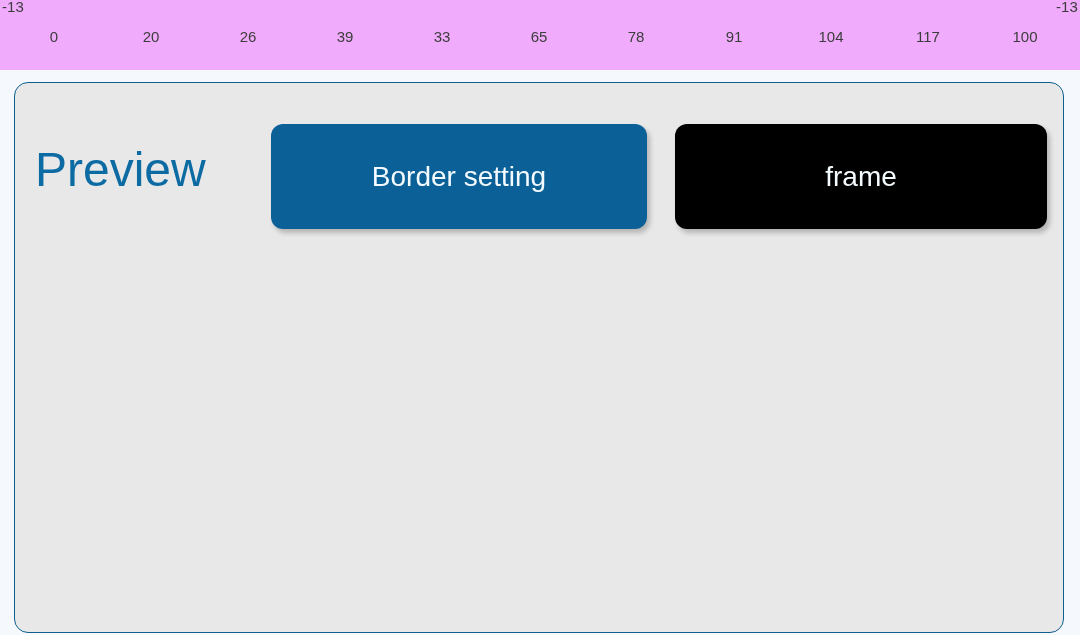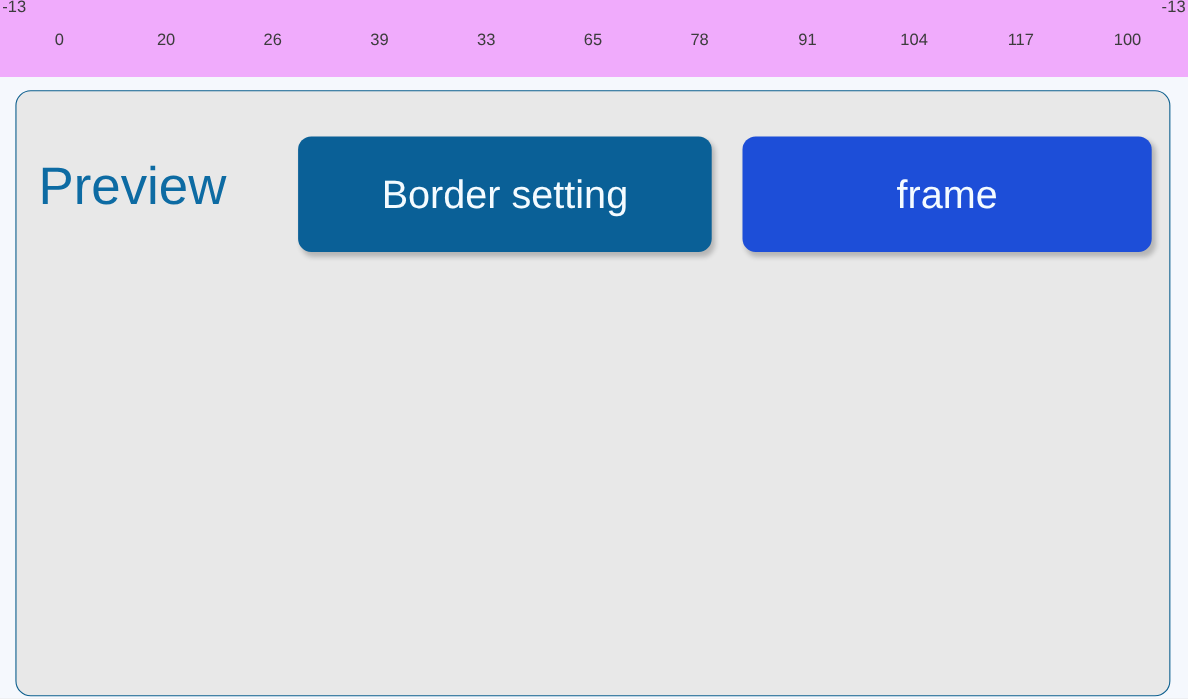--- a/index.html
+++ b/index.html
@@ -82,21 +82,21 @@
 
   
   .btn {
     position: absolute;
     box-sizing: border-box;
     background: #0a6097;
     color: #f4fbff;
     border: none;
     border-radius: 12px;
     font-family: "Liberation Sans", sans-serif;
-    font-size: 36px;
+    font-size: 28px;
     font-weight: 400;
     line-height: 1;
     display: flex;
     align-items: center;
     justify-content: center;
     box-shadow: 3px 4px 5px rgba(0,0,0,0.22);
     cursor: pointer;
     padding: 4px;
     white-space: nowrap;
   }
@@ -141,17 +141,17 @@
     </div>
 </div>
 
 <div id="preview-panel" style="border-color: rgb(13, 95, 142); background: rgb(232, 232, 232);">
   <div id="panel-body">
 
     <div id="preview-title" style="color: rgb(13, 107, 163);">Preview</div>
 
     <button class="btn" id="btn-border-setting" style="background: rgb(10, 96, 151); color: rgb(244, 251, 255);">Border setting</button>
 
-    <button class="btn" id="btn-frame" style="background: #1d4ed8; color: rgb(244, 251, 255);">frame</button>
+    <button class="btn" id="btn-frame" style="background: #000000; color: rgb(244, 251, 255);">frame</button>
 
 
   </div>
 </div>
 
 </body></html>

